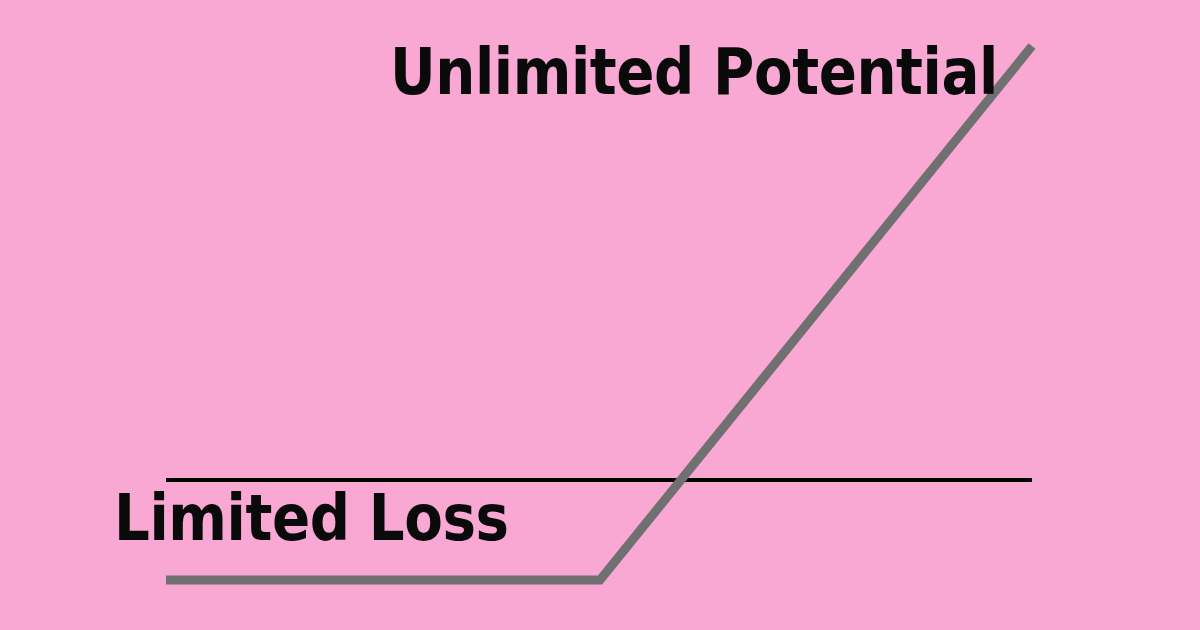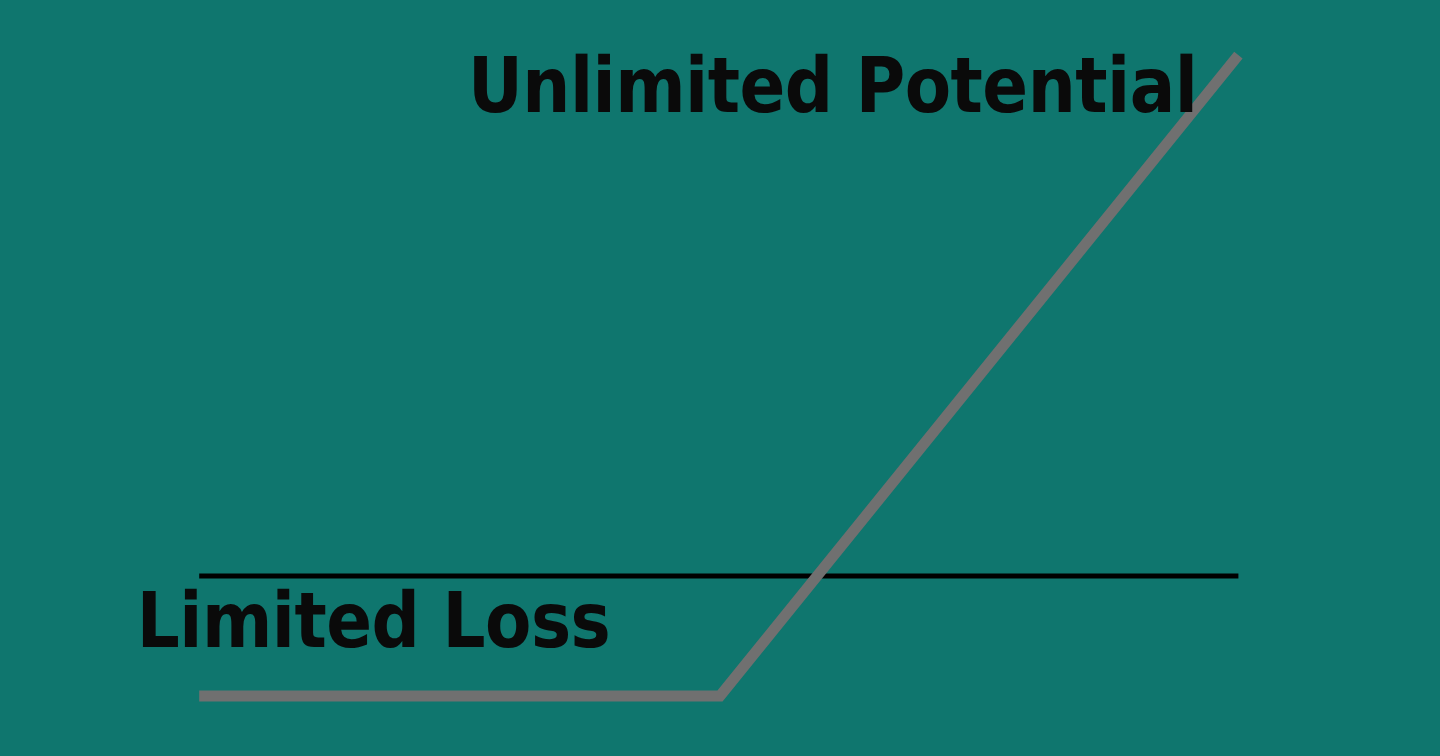--- a/index.html
+++ b/index.html
@@ -48,21 +48,21 @@
     top: 486px;
     font-size: 64px;
     line-height: 1;
     transform: scaleX(0.88);
     transform-origin: left top;
   }
 </style>
 </head>
 <body>
 
-<div id="canvas" style="background: #0f766e;">
+<div id="canvas" style="background: #f9a8d4;">
 
   <svg id="payoff-svg" viewBox="0 0 1200 630" preserveAspectRatio="none">
     <polyline id="zero-axis-line" fill="none" stroke="#000000" stroke-width="4" stroke-linecap="butt" points="166,480 1032,480"></polyline>
     <polyline id="payoff-line" fill="none" stroke="#707070" stroke-width="9" stroke-linecap="butt" stroke-linejoin="miter" points="166,580 600,580 1032,46"></polyline>
   </svg>
 
   <div class="label" id="label-upside">Unlimited Potential</div>
 
   <div class="label" id="label-downside">Limited Loss</div>
 

